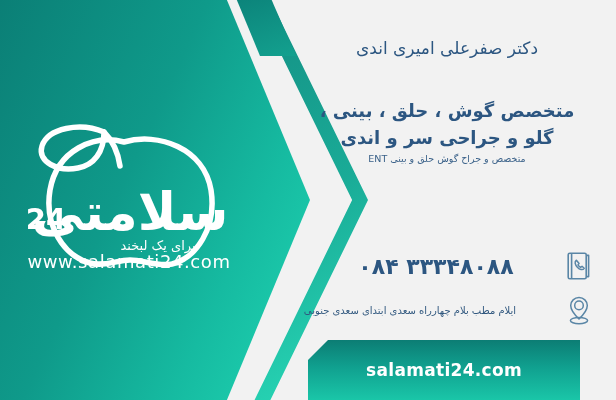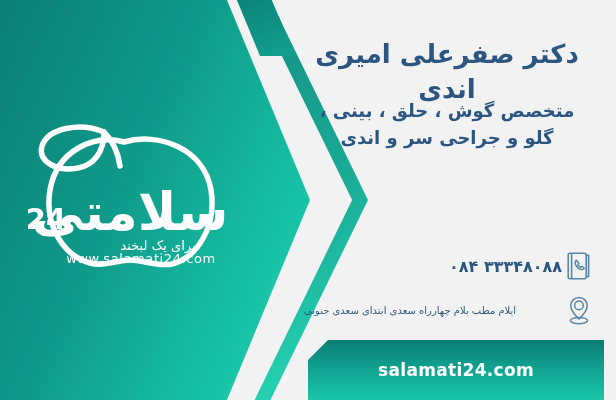--- a/index.html
+++ b/index.html
@@ -66,41 +66,41 @@
     left: 8px;
     top: 108px;
     width: 240px;
     height: 170px;
     color: #ffffff;
   }
   .logo svg { display: block; width: 100%; height: 100%; }
 
   .logo-url {
     position: absolute;
-    left: 28px;
+    left: 16px;
     top: 251px;
     width: 226px;
     text-align: center;
     color: #ffffff;
-    font-size: 13px;
+    font-size: 18px;
     letter-spacing: 0.6px;
     font-family: "DejaVu Sans", "Liberation Sans", sans-serif;
     direction: ltr;
   }
 
   
   .doctor-name {
     position: absolute;
     right: 24px;
     top: 37px;
     width: 290px;
     text-align: center;
     color: #2c5681;
-    font-size: 26px;
-    font-weight: bold;
+    font-size: 17px;
+    font-weight: normal;
     line-height: 1.35;
     direction: rtl;
   }
 
   .specialty {
     position: absolute;
     right: 24px;
     top: 97px;
     width: 290px;
     text-align: center;
@@ -148,42 +148,43 @@
     height: 40px;
     display: flex;
     align-items: center;
     justify-content: center;
     color: #4d7ea0;
   }
   .contact-icon svg { display: block; }
 
   .phone-number {
     flex: 1 1 auto;
-    font-size: 16px;
+    text-align: center;
+    font-size: 22px;
     font-weight: bold;
     letter-spacing: 1.4px;
     color: #2c5681;
     padding-left: 14px;
   }
 
   .address-text {
     flex: 1 1 auto;
     text-align: center;
     font-size: 10px;
     line-height: 1.5;
     color: #31587f;
     padding-left: 6px;
   }
 
   
   .footer-bar {
     position: absolute;
     left: 308px;
     bottom: 0;
-    width: 296px;
+    width: 272px;
     height: 60px;
     background: linear-gradient(180deg, #0c7d74 0%, #10a08f 45%, #1ac6a8 100%);
     display: flex;
     align-items: center;
     justify-content: center;
   }
   .footer-corner {
     position: absolute;
     left: 0;
     top: 0;
@@ -230,20 +231,21 @@
     </svg>
   </div>
 
   <div class="logo-url">www.salamati24.com</div>
 
   <div class="doctor-name">دکتر صفرعلی  امیری اندی</div>
 
   <div class="specialty">
     <div class="line1">متخصص گوش ، حلق ، بینی ،</div>
     <div class="line2">گلو و جراحی سر و اندی</div>
+    <div class="line3">متخصص و جراح گوش حلق و بینی ENT</div>
   </div>
 
   <div class="contact-row row-phone">
     <span class="contact-icon">
       <svg width="26" height="30" viewBox="0 0 26 30" xmlns="http://www.w3.org/2000/svg">
         <g fill="none" stroke="#5a86a6" stroke-width="1.6" stroke-linejoin="round">
           <rect x="2.2" y="2.2" width="18" height="25.6" rx="1.6"></rect>
           <line x1="5.6" y1="2.2" x2="5.6" y2="27.8"></line>
           <path d="M20.2 4.4 h2.4 v21.2 h-2.4"></path>
         </g>

